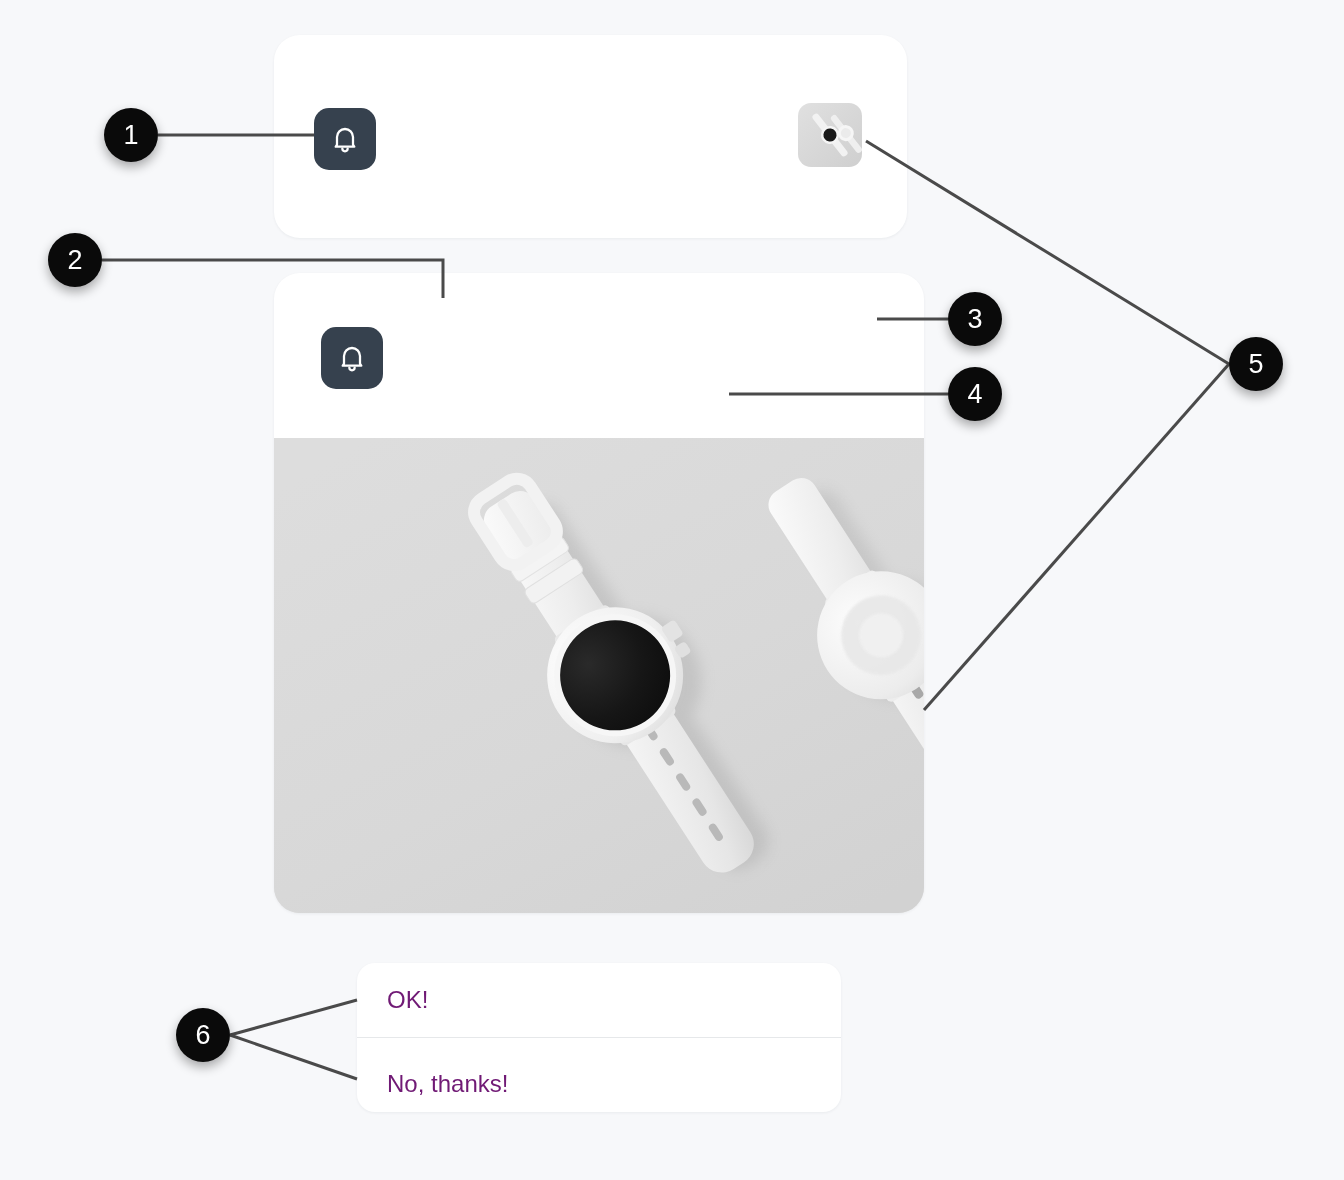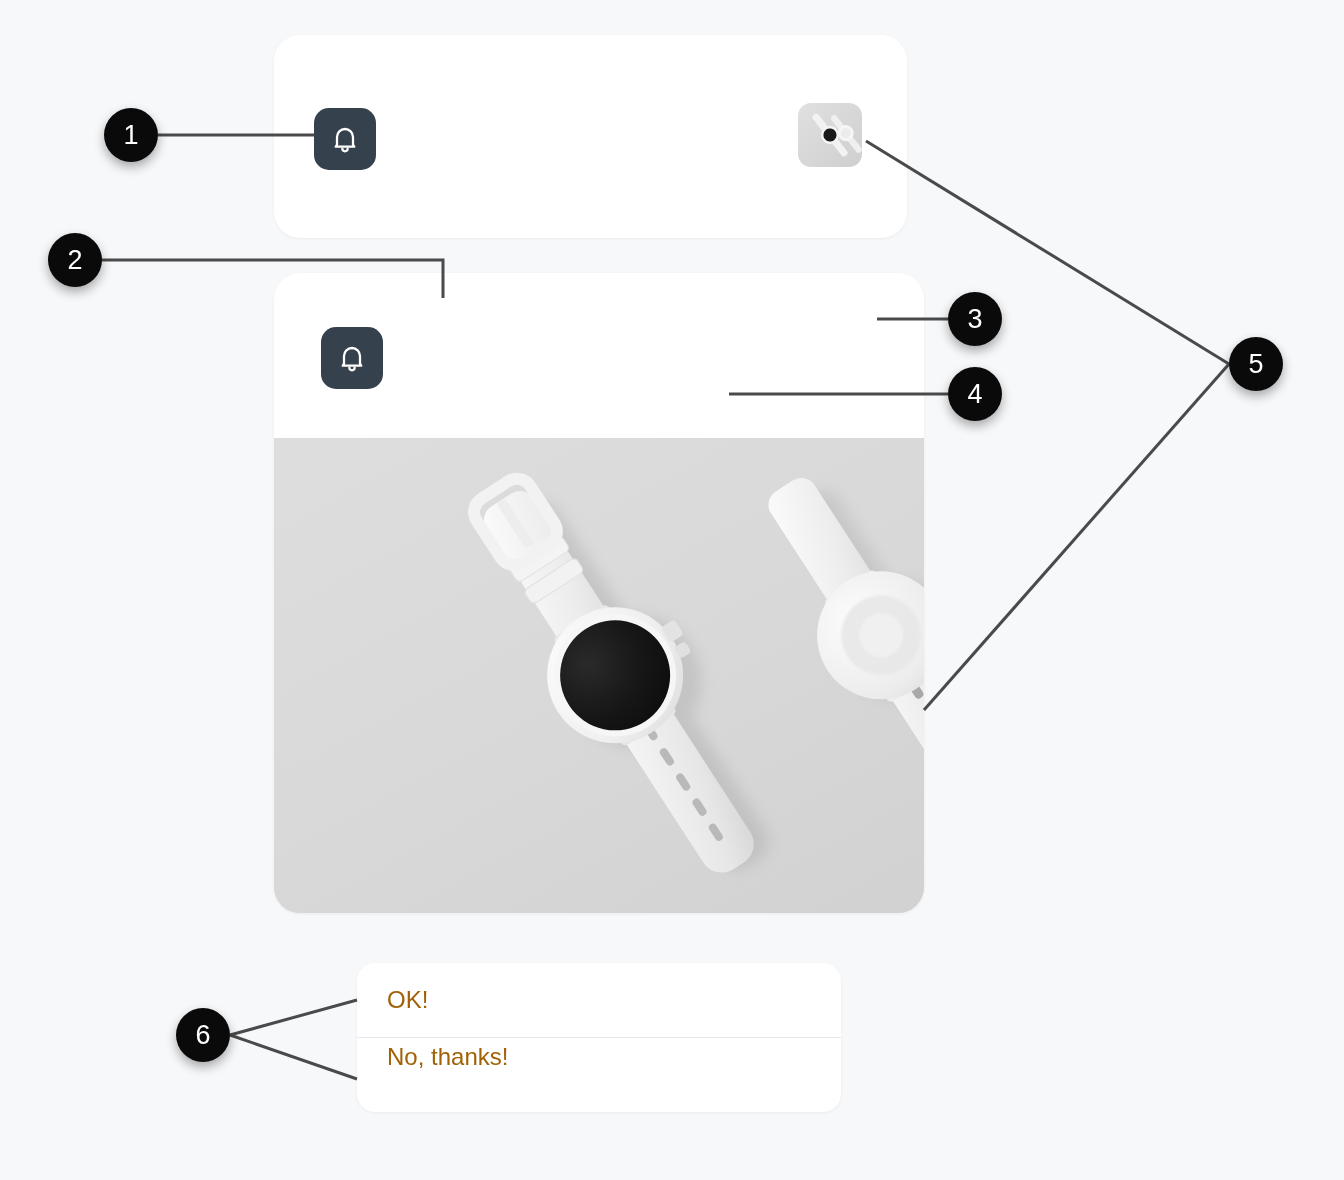--- a/index.html
+++ b/index.html
@@ -167,25 +167,25 @@
     position: absolute;
     left: 0;
     width: 100%;
     height: 74px;
     display: flex;
     align-items: center;
     box-sizing: border-box;
     padding-left: 30px;
   }
   #action-ok { top: 0; }
-  #action-no { top: 57px; }
+  #action-no { top: 84px; }
 
   .action-label {
     font-size: 24px;
-    color: #a16207;
+    color: #701a75;
     font-weight: 400;
   }
   .action-divider {
     position: absolute;
     left: 0;
     top: 74px;
     width: 100%;
     height: 1px;
     background: #e6e8ea;
   }

